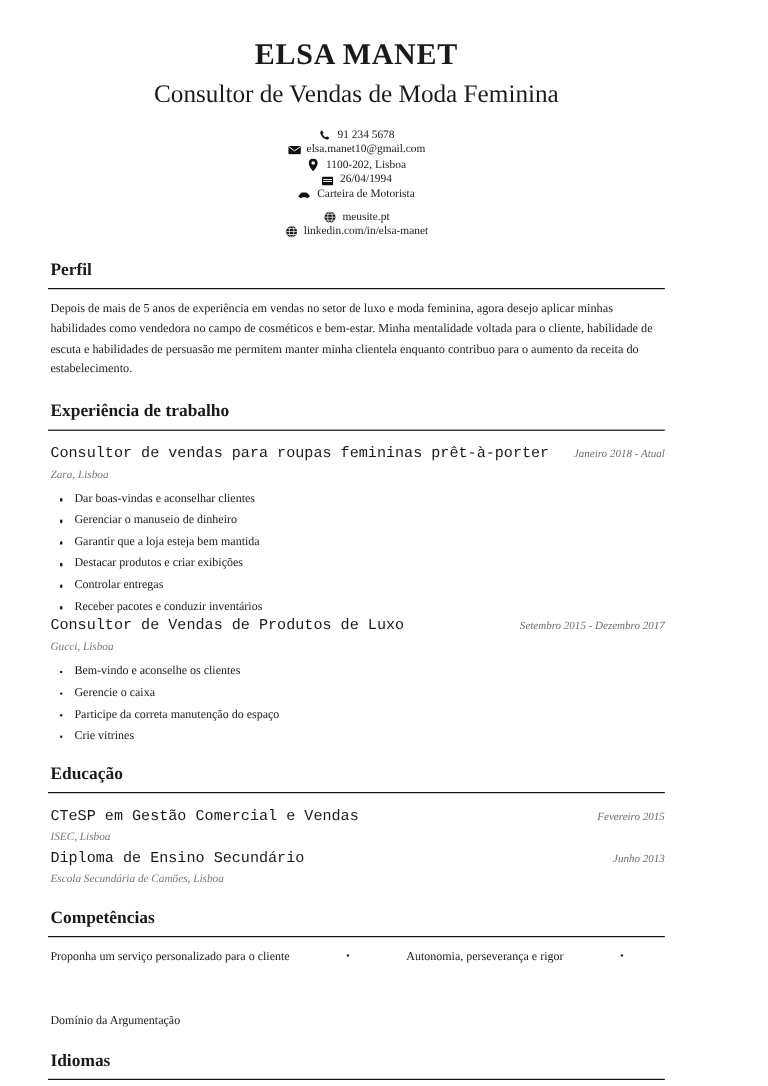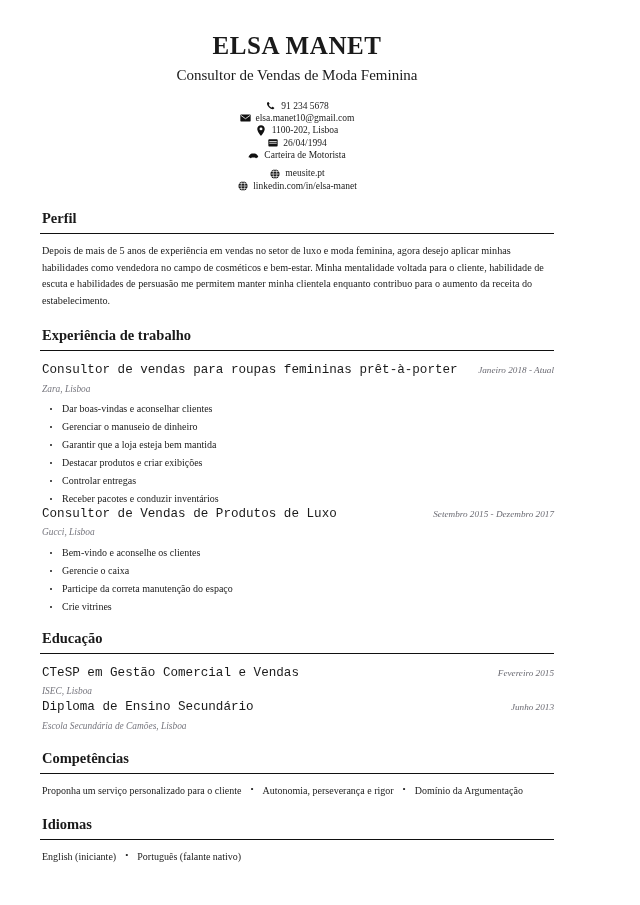--- a/index.html
+++ b/index.html
@@ -27,21 +27,21 @@
   .cv-name {
     text-align: center;
     font-size: 25px;
     font-weight: bold;
     letter-spacing: 0.6px;
     margin: 6px 0 0 0;
     line-height: 1.15;
   }
   .cv-role {
     text-align: center;
-    font-size: 15px;
+    font-size: 21px;
     font-weight: normal;
     margin: 5px 0 0 0;
     line-height: 1.2;
   }
   .contact-row {
     display: flex;
     flex-wrap: wrap;
     justify-content: center;
     align-items: center;
     gap: 0px;
@@ -149,20 +149,21 @@
   }
 
   
   .inline-list {
     display: flex;
     flex-wrap: wrap;
     align-items: center;
     font-size: 10px;
     line-height: 1.5;
     margin: 0 2px;
+    gap: 38px;
   }
   .inline-item { display: inline-block; }
   .inline-sep {
     display: inline-block;
     margin: 0 9px;
     color: #1a1a1a;
     font-size: 9px;
     transform: translateY(-1px);
   }
 </style>

